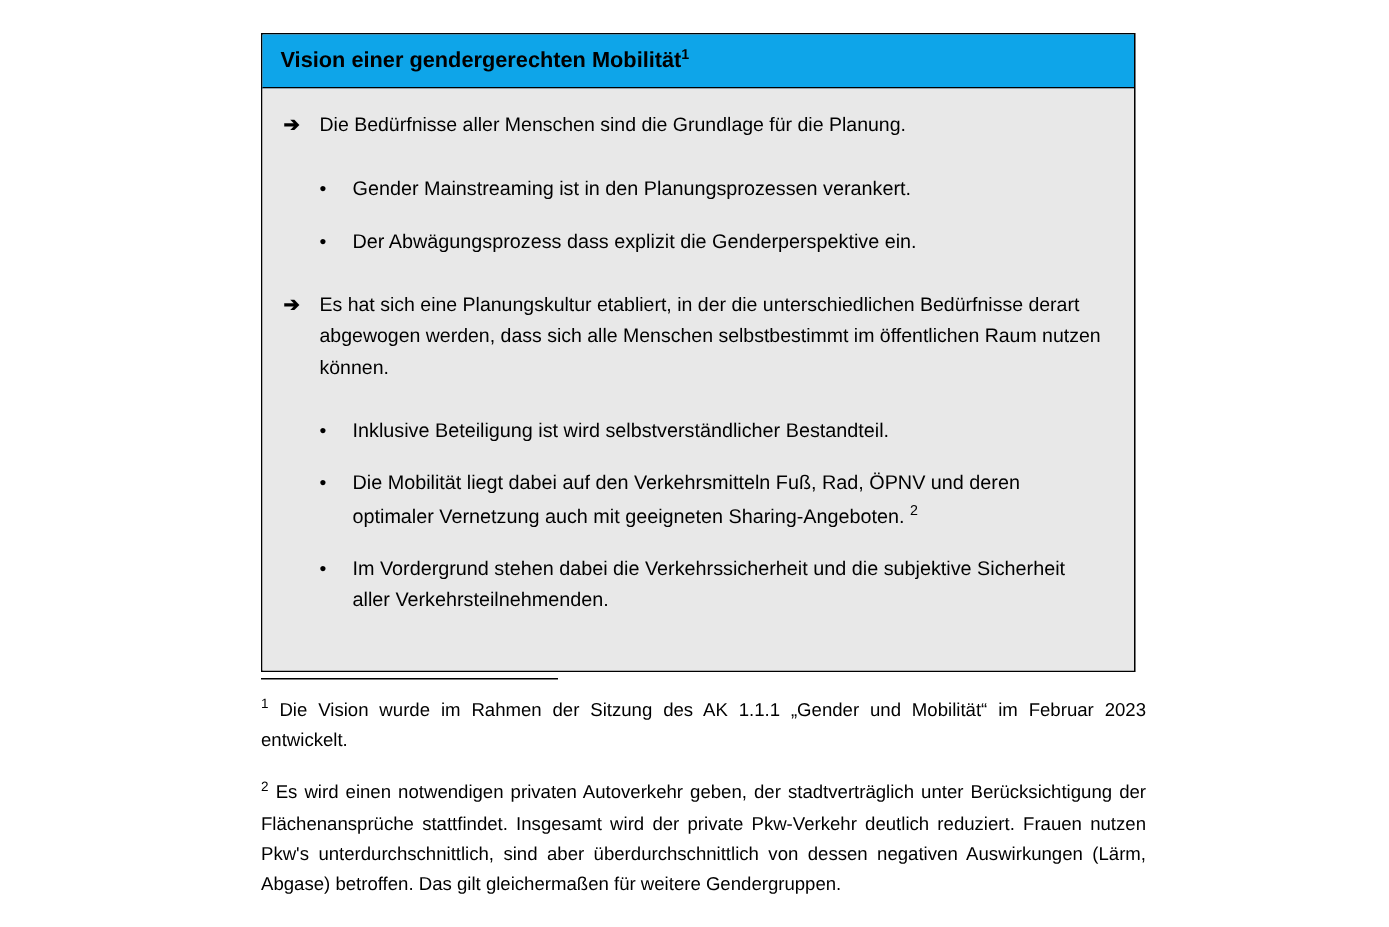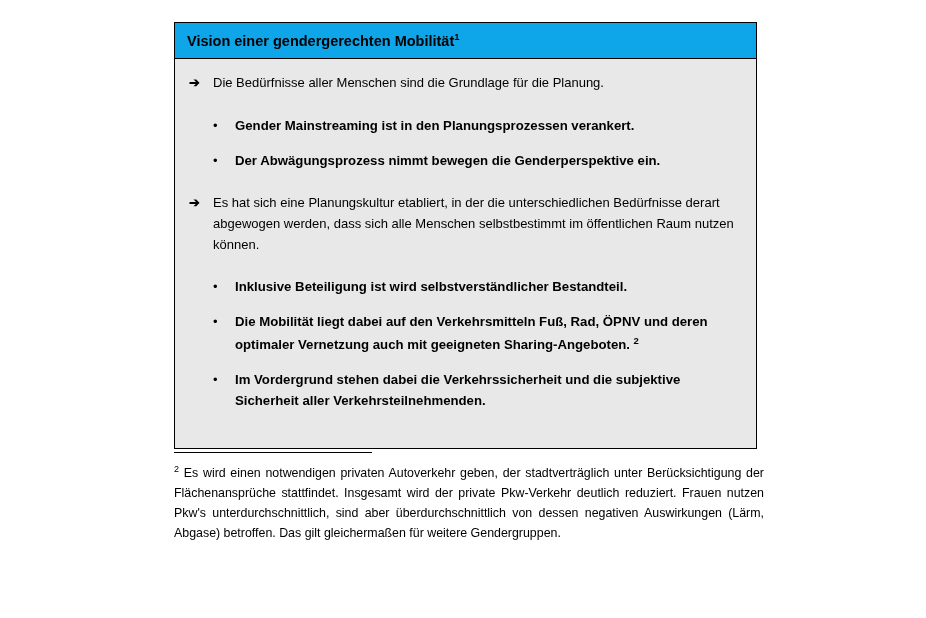--- a/index.html
+++ b/index.html
@@ -84,21 +84,20 @@
     width: 22px;
     font-size: 13px;
     line-height: 1.55;
     text-align: left;
   }
   .bullet-text {
     font-size: 13.2px;
     line-height: 1.58;
     flex: 1 1 auto;
     padding-right: 6px;
-    font-weight: bold;
   }
   .bullet-text sup,
   .arrow-text sup {
     font-size: 9.5px;
     vertical-align: super;
   }
   .group-gap {
     height: 8px;
   }
 
@@ -147,21 +146,21 @@
 
       <div class="group-gap"></div>
 
       <div class="bullet-item">
         <div class="bullet-marker">•</div>
         <div class="bullet-text">Gender Mainstreaming ist in den Planungsprozessen verankert.</div>
       </div>
 
       <div class="bullet-item">
         <div class="bullet-marker">•</div>
-        <div class="bullet-text">Der Abwägungsprozess nimmt bewegen die Genderperspektive ein.</div>
+        <div class="bullet-text">Der Abwägungsprozess dass explizit die Genderperspektive ein.</div>
       </div>
 
       <div class="group-gap"></div>
 
       <div class="arrow-item">
         <div class="arrow-marker">➔</div>
         <div class="arrow-text">Es hat sich eine Planungskultur etabliert, in der die unterschiedlichen Bedürfnisse derart abgewogen werden, dass sich alle Menschen selbstbestimmt im öffentlichen Raum nutzen können.</div>
       </div>
 
       <div class="group-gap"></div>
@@ -181,18 +180,22 @@
         <div class="bullet-text">Im Vordergrund stehen dabei die Verkehrssicherheit und die subjektive Sicherheit aller Verkehrsteilnehmenden.</div>
       </div>
 
     </div>
   </div>
 
   <div class="footnote-rule"></div>
 
   <div class="footnotes">
     <div class="footnote">
+      <sup>1</sup>
+      <span>Die Vision wurde im Rahmen der Sitzung des AK 1.1.1 „Gender und Mobilität“ im Februar 2023 entwickelt.</span>
+    </div>
+    <div class="footnote">
       <sup>2</sup>
       <span>Es wird einen notwendigen privaten Autoverkehr geben, der stadtverträglich unter Berücksichtigung der Flächenansprüche stattfindet. Insgesamt wird der private Pkw-Verkehr deutlich reduziert. Frauen nutzen Pkw's unterdurchschnittlich, sind aber überdurchschnittlich von dessen negativen Auswirkungen (Lärm, Abgase) betroffen. Das gilt gleichermaßen für weitere Gendergruppen.</span>
     </div>
   </div>
 
 </div>
 
 </body></html>

